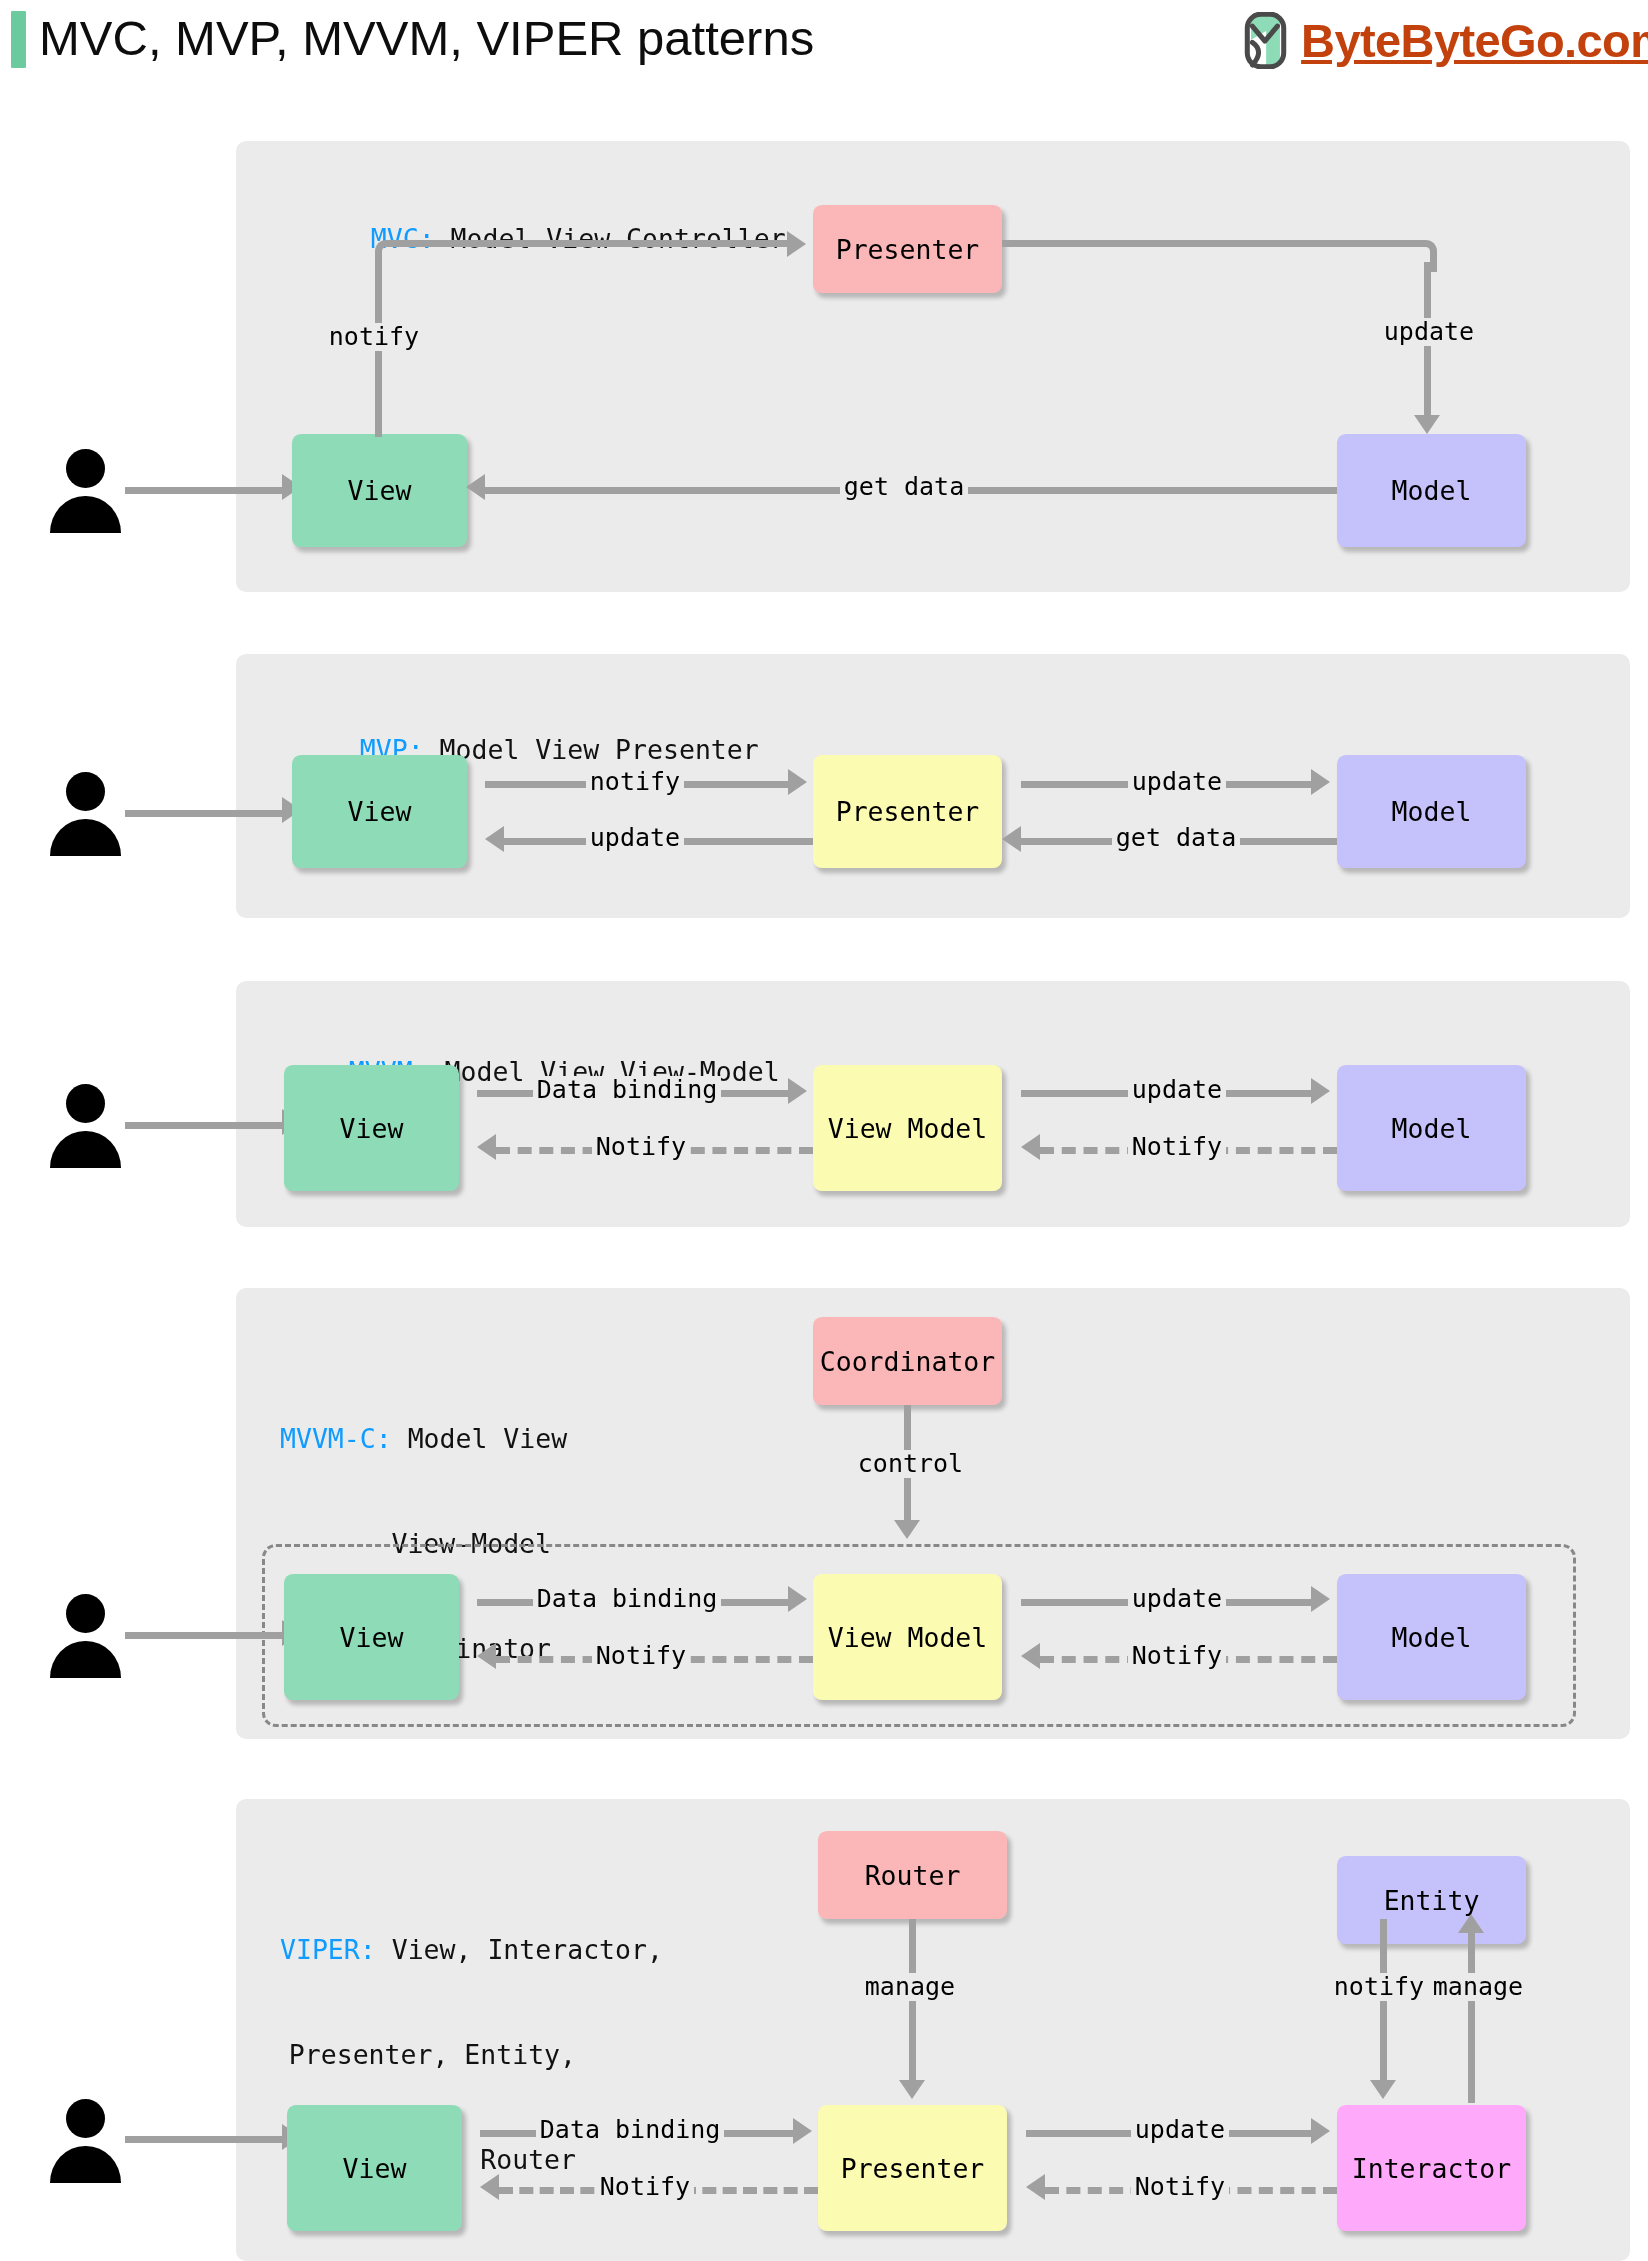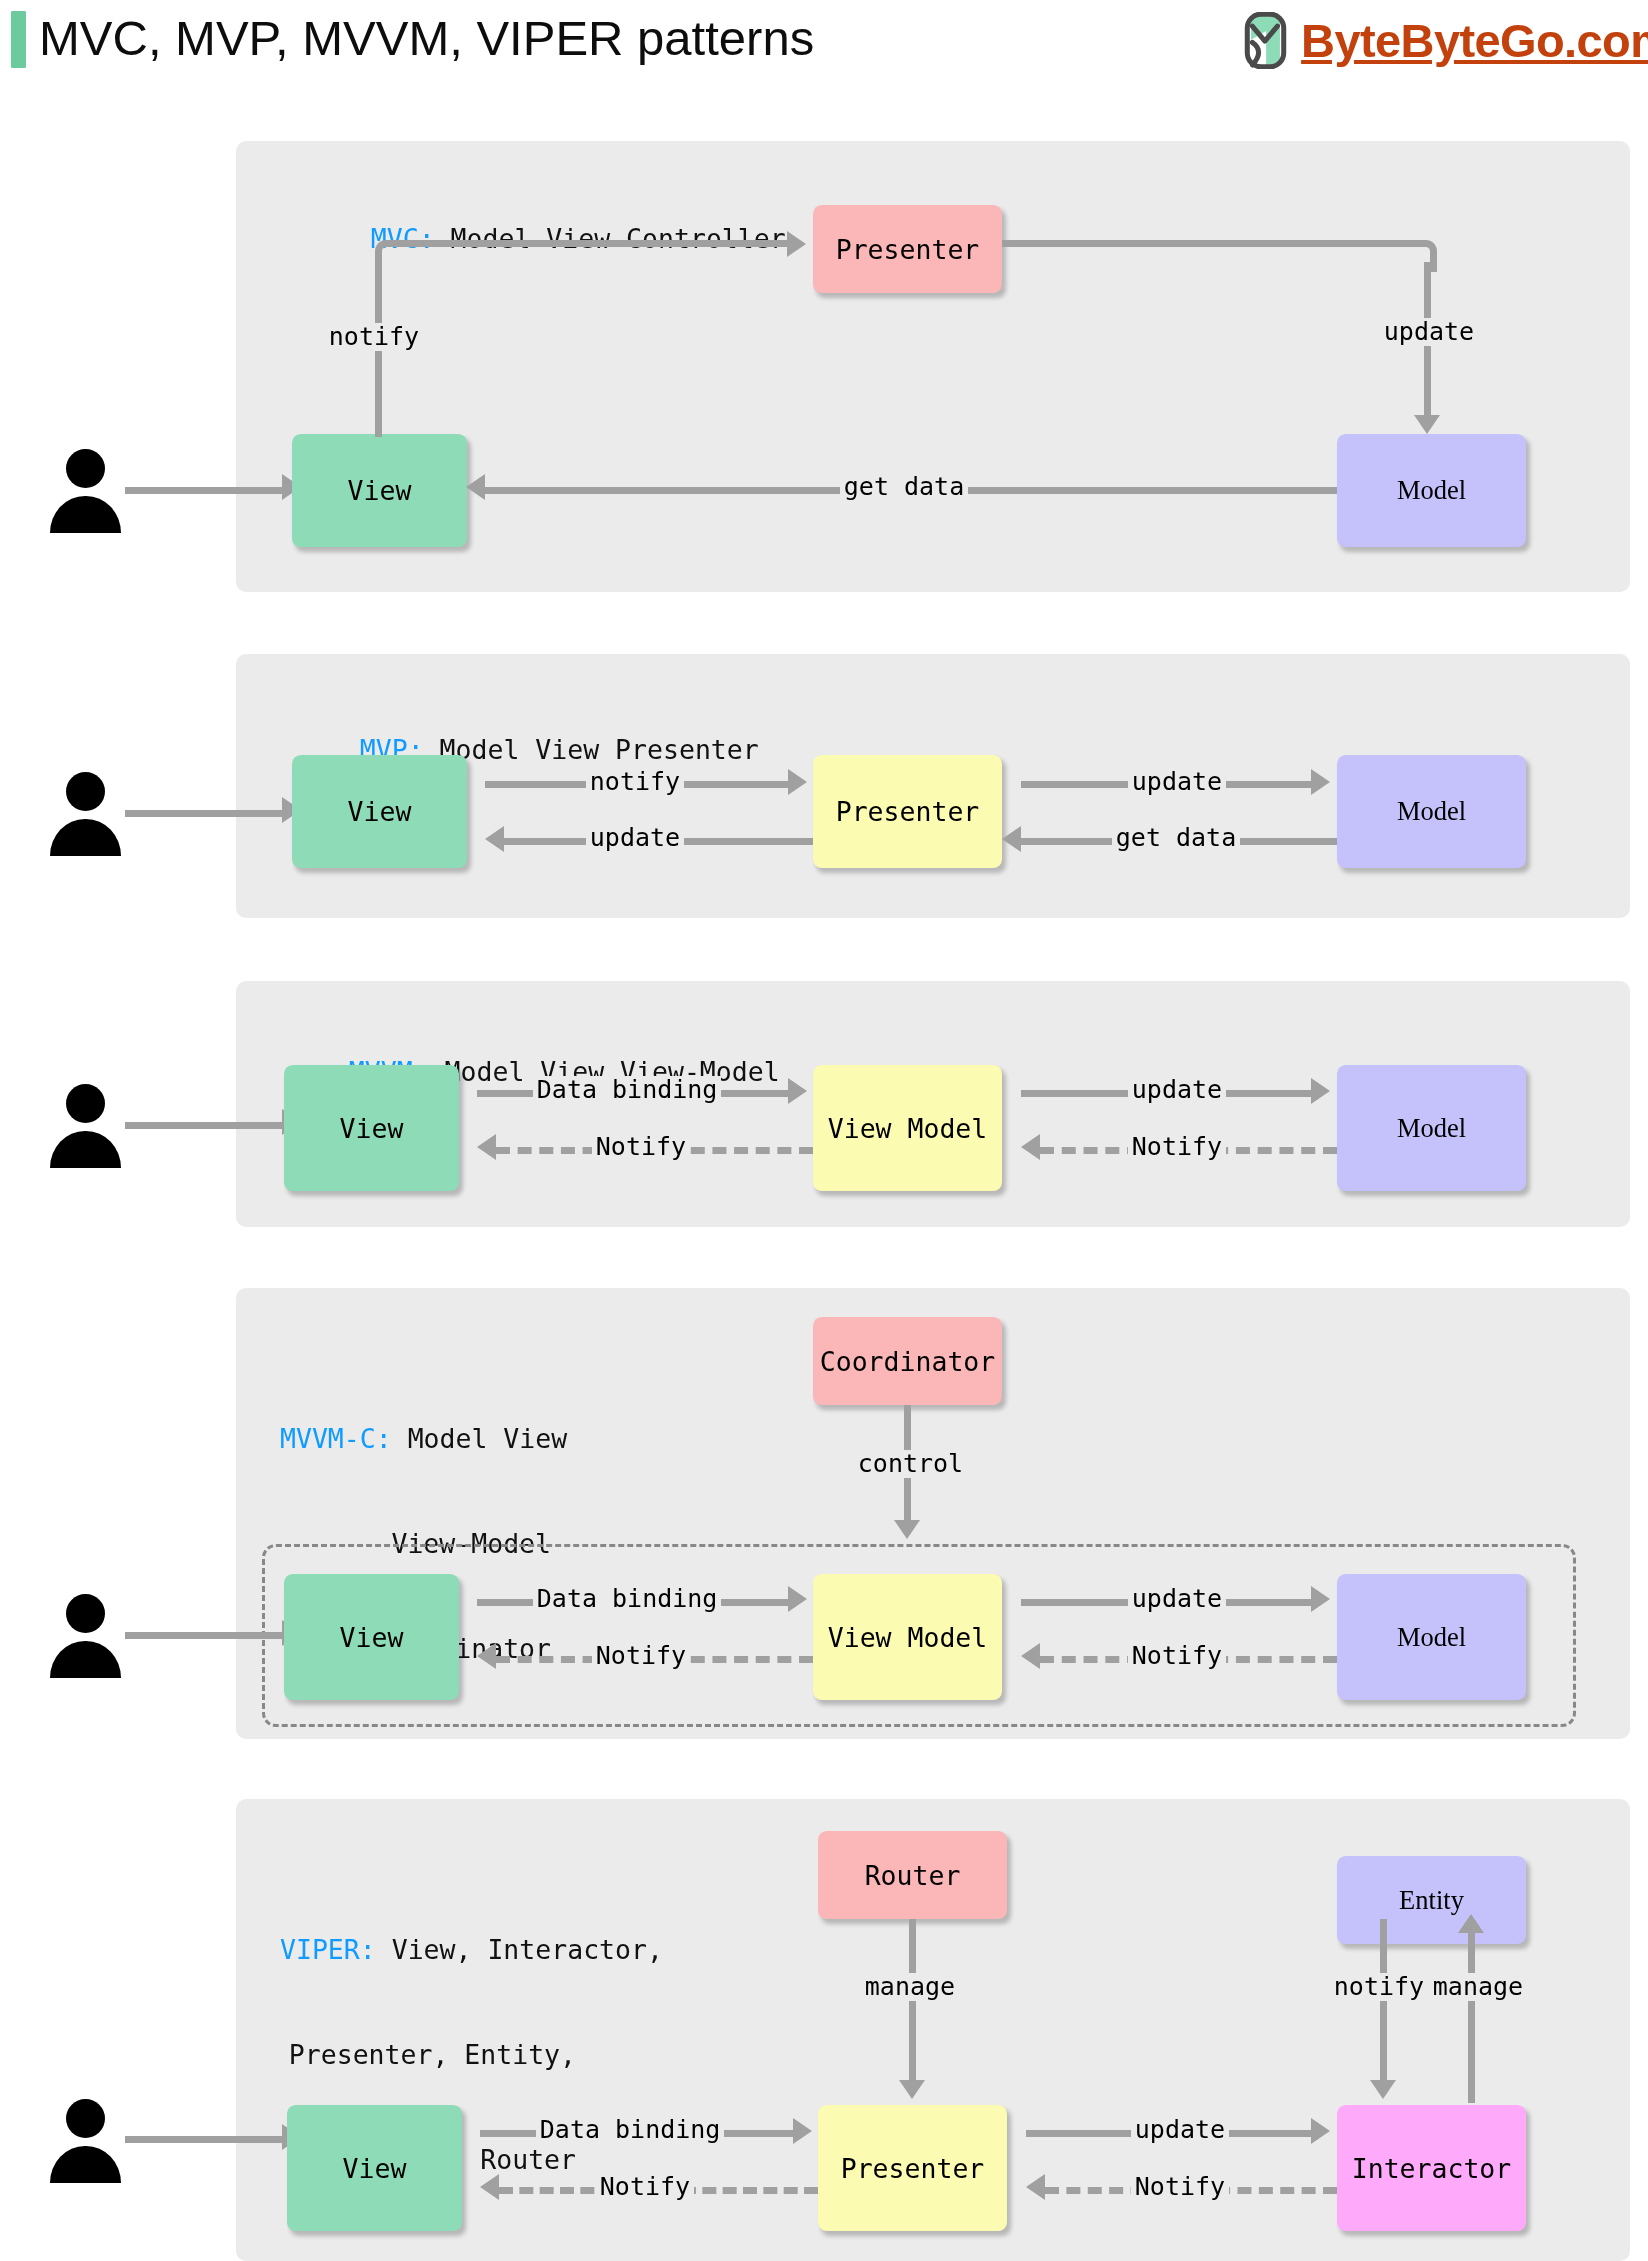--- a/index.html
+++ b/index.html
@@ -37,21 +37,21 @@
     border-top-left-radius:35px 37px;border-top-right-radius:35px 37px;}
   
   .node{
     position:absolute;border-radius:8.8px;
     box-shadow:3.2px 4.4px 4.4px rgba(0,0,0,0.22);
     display:flex;align-items:center;justify-content:center;
     font-size:26.5px;color:#000;white-space:nowrap;
     box-sizing:border-box;
   }
   .n-view{background:#8EDCB7;}
-  .n-model{background:#C4C1FB;font-family:Liberation Serif, serif;}
+  .n-model{background:#C4C1FB;}
   .n-ctrl{background:#FBB7B8;}
   .n-yellow{background:#FBFBB2;}
   .n-pink{background:#FFA9FB;}
   
   .ln{position:absolute;background:#A0A0A0;}
   .ln.h{height:7px;}
   .ln.v{width:7px;}
   .ln.dash-h{height:0;border-top:7px dashed #A0A0A0;background:none;}
   .corner{position:absolute;border:7px solid #A0A0A0;background:none;}
   .corner.tl{border-right:none;border-bottom:none;border-top-left-radius:11.3px;}

